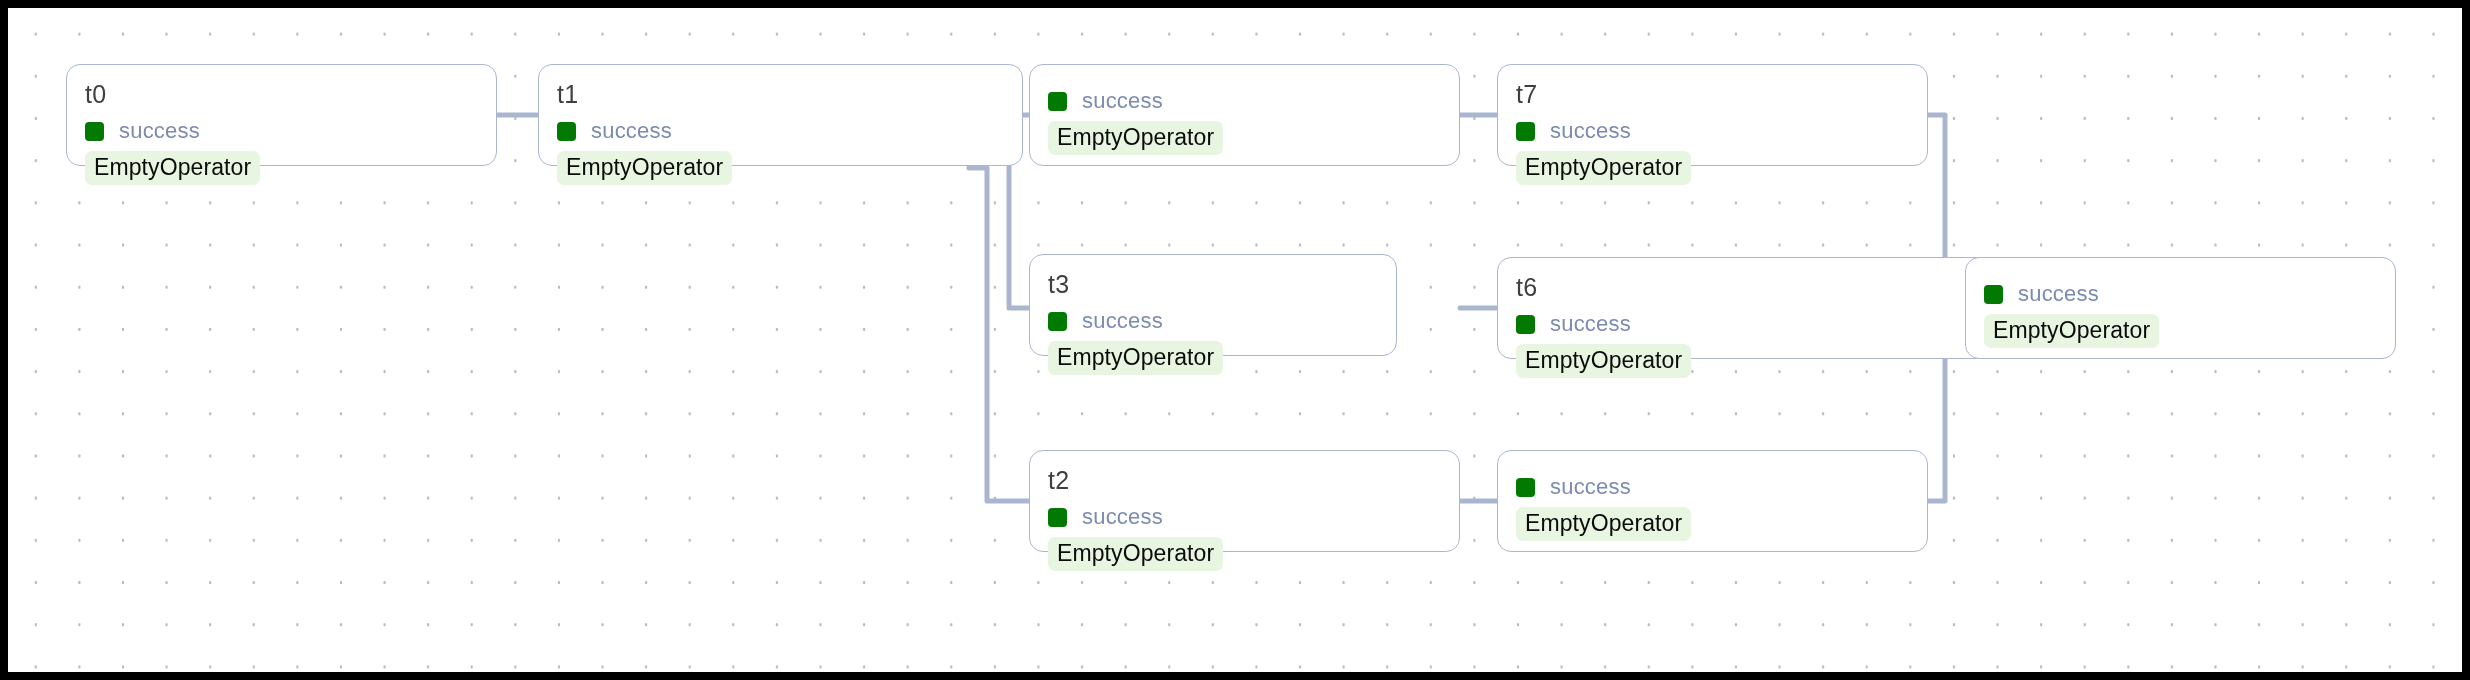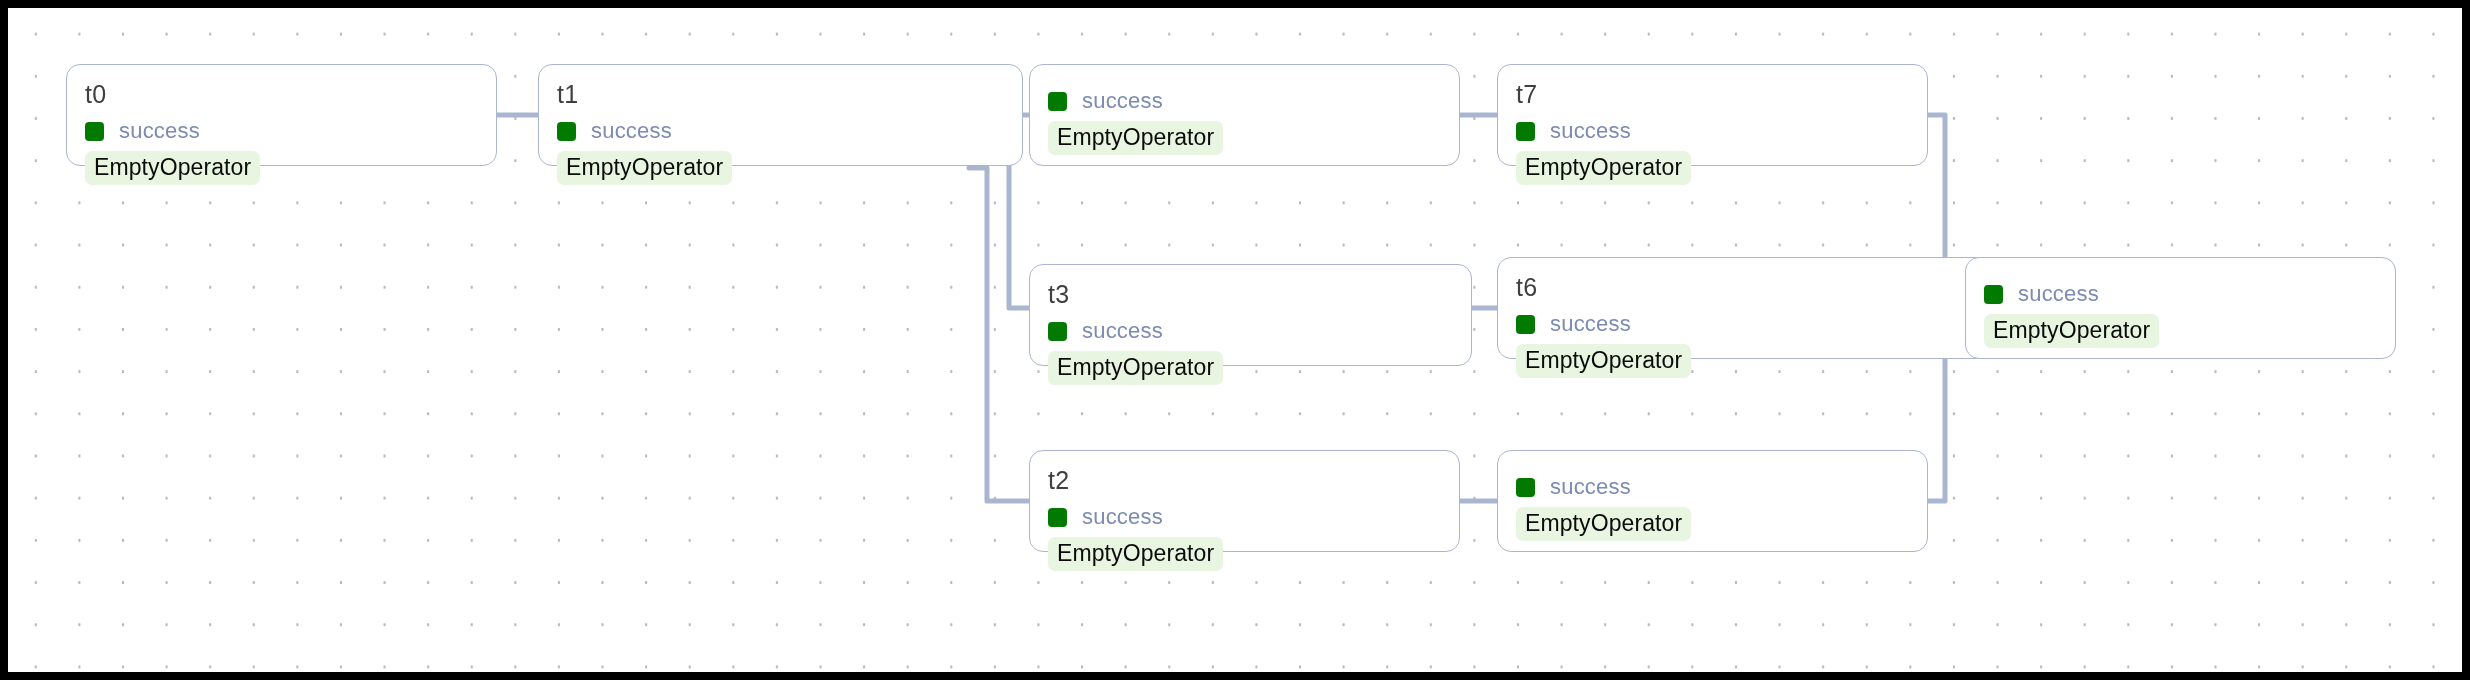--- a/index.html
+++ b/index.html
@@ -141,21 +141,21 @@
 
     <div class="node" style="left:1489px; top:56px; width:431px; height:102px;">
       <div class="node-title">t7</div>
       <div class="node-status-row">
         <span class="status-swatch"></span>
         <span class="status-label">success</span>
       </div>
       <span class="operator-badge">EmptyOperator</span>
     </div>
 
-    <div class="node" style="left:1021px; top:256px; width:443px; height:102px;">
+    <div class="node" style="left:1021px; top:246px; width:368px; height:102px;">
       <div class="node-title">t3</div>
       <div class="node-status-row">
         <span class="status-swatch"></span>
         <span class="status-label">success</span>
       </div>
       <span class="operator-badge">EmptyOperator</span>
     </div>
 
     <div class="node" style="left:1489px; top:249px; width:493px; height:102px;">
       <div class="node-title">t6</div>

